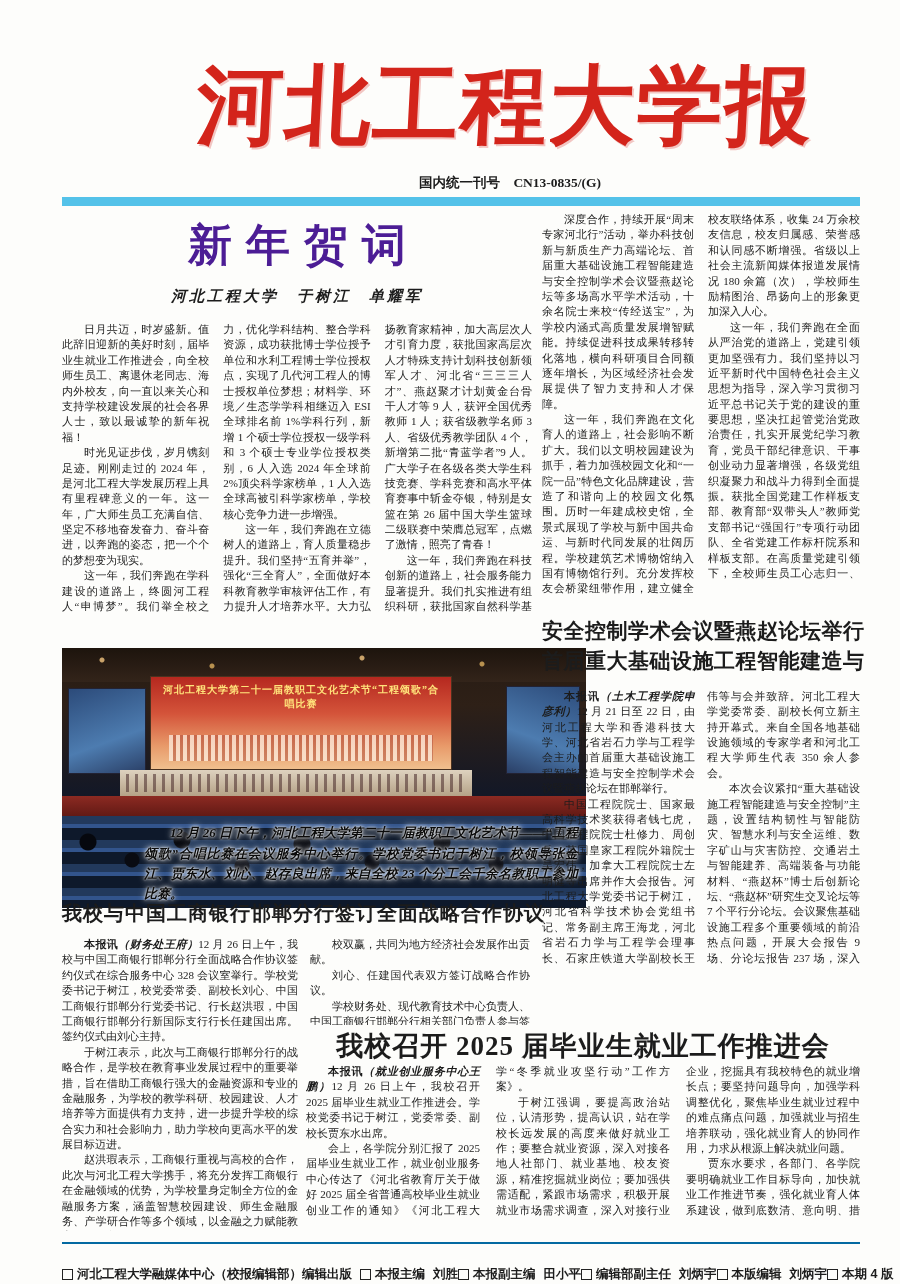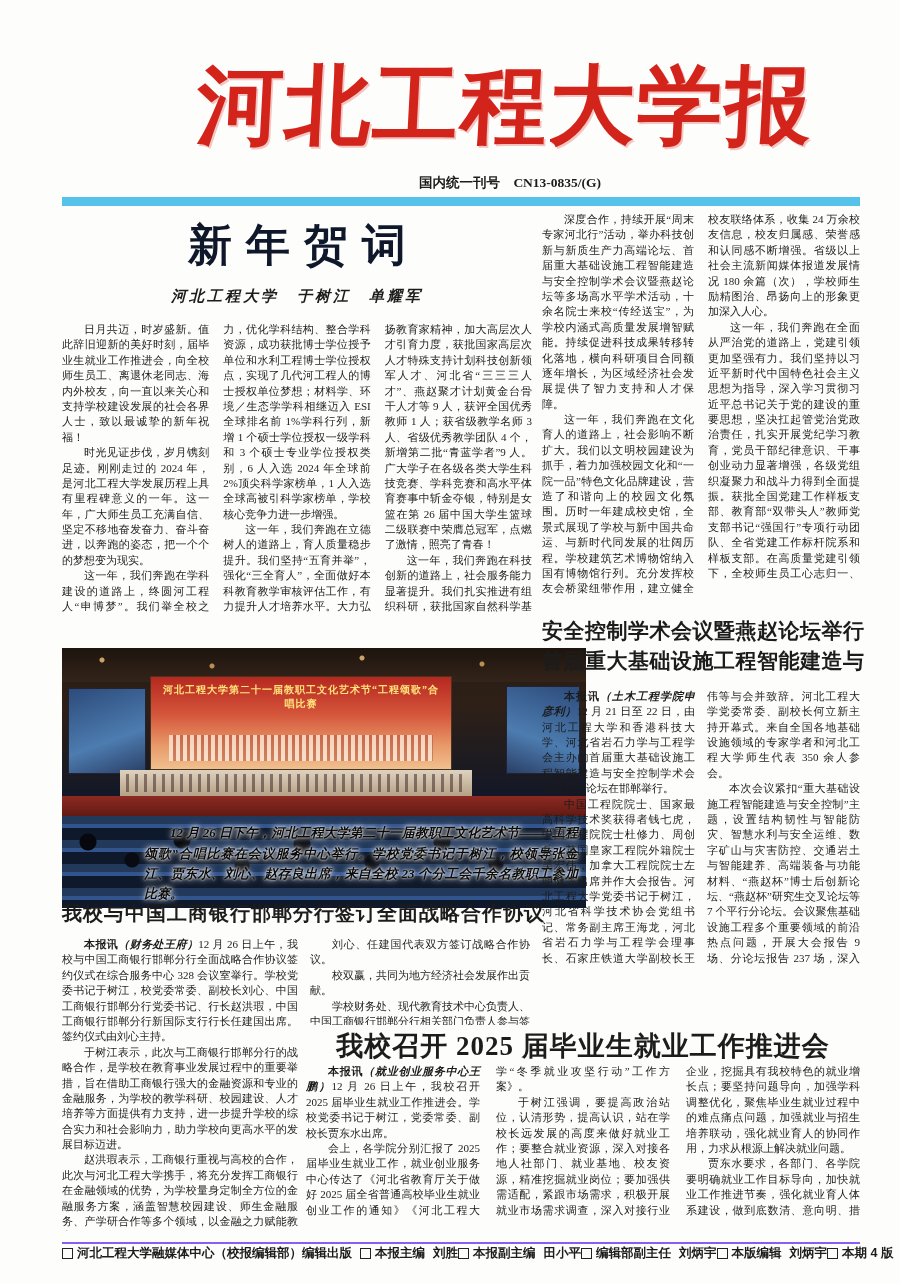--- a/index.html
+++ b/index.html
@@ -26,21 +26,21 @@
   .blue-bar{position:absolute;left:62px;top:197px;width:798px;height:9px;background:#54c2e9;}
   
   .btxt{font-size:11px;line-height:1.4;text-align:justify;}
   .btxt p{margin:0;text-indent:2em;}
   .lead{font-weight:bold;}
   .src{font-style:italic;font-weight:600;}
   
   .greet-left{position:absolute;left:62px;top:216px;width:470px;}
   .greet-title{
     text-align:center;font-family:"Liberation Sans",sans-serif;font-weight:900;
-    font-size:44px;color:#0f172a;letter-spacing:14px;text-indent:14px;
+    font-size:44px;color:#4c1d95;letter-spacing:14px;text-indent:14px;
   }
   .greet-byline{text-align:center;font-style:italic;font-weight:700;font-size:15px;margin-top:12px;letter-spacing:3px;}
   .greet-cols-a{margin-top:16px;height:300px;overflow:hidden;column-count:3;column-gap:14px;column-fill:auto;}
   .greet-cols-b{position:absolute;left:542px;top:212px;width:318px;height:396px;overflow:hidden;column-count:2;column-gap:14px;column-fill:auto;}
   
   .photo{
     position:absolute;left:62px;top:648px;width:524px;height:260px;overflow:hidden;
     background:linear-gradient(180deg,#261b13 0%,#2e2017 22%,#141826 55%,#0d1220 100%);
   }
   .ph-ceiling{position:absolute;left:0;top:0;width:100%;height:34px;
@@ -90,22 +90,22 @@
   .bank-headline{font-weight:900;font-size:20px;letter-spacing:1px;text-align:center;white-space:nowrap;}
   .bank-body{display:flex;gap:12px;margin-top:10px;}
   .bank-c1{width:236px;height:294px;overflow:hidden;}
   .bank-c2{width:220px;height:88px;overflow:hidden;}
   
   .jobs{position:absolute;left:306px;top:1028px;width:554px;}
   .jobs-headline{font-weight:900;font-size:27px;text-align:center;letter-spacing:1px;white-space:nowrap;}
   .jobs-body{height:158px;overflow:hidden;column-count:3;column-gap:16px;column-fill:auto;}
   
   .footer{
-    position:absolute;left:62px;top:1242px;width:798px;border-top:2px solid #8b5cf6;
-    padding-top:1px;display:flex;justify-content:space-between;
+    position:absolute;left:62px;top:1242px;width:798px;border-top:2px solid #0369a1;
+    padding-top:22px;display:flex;justify-content:space-between;
     font-size:12.5px;font-weight:700;white-space:nowrap;font-family:"Liberation Sans",sans-serif;}
   .f-item{display:inline-flex;align-items:center;}
   .sq{display:inline-block;width:9px;height:9px;border:1.5px solid #222;margin-right:4px;}
   .f-val{margin-left:8px;}
 </style>
 </head>
 <body>
 
 <div class="page">
 
@@ -162,22 +162,22 @@
 
   <div class="bank">
     <div class="bank-headline">我校与中国工商银行邯郸分行签订全面战略合作协议</div>
     <div class="bank-body">
       <div class="bank-c1 btxt">
         <p><b class="lead">本报讯</b><i class="src">（财务处王府）</i><span>12 月 26 日上午，我校与中国工商银行邯郸分行全面战略合作协议签约仪式在综合服务中心 328 会议室举行。学校党委书记于树江，校党委常委、副校长刘心、中国工商银行邯郸分行党委书记、行长赵洪瑕，中国工商银行邯郸分行新国际支行行长任建国出席。签约仪式由刘心主持。</span></p>
         <p>于树江表示，此次与工商银行邯郸分行的战略合作，是学校在教育事业发展过程中的重要举措，旨在借助工商银行强大的金融资源和专业的金融服务，为学校的教学科研、校园建设、人才培养等方面提供有力支持，进一步提升学校的综合实力和社会影响力，助力学校向更高水平的发展目标迈进。</p>
         <p>赵洪瑕表示，工商银行重视与高校的合作，此次与河北工程大学携手，将充分发挥工商银行在金融领域的优势，为学校量身定制全方位的金融服务方案，涵盖智慧校园建设、师生金融服务、产学研合作等多个领域，以金融之力赋能教育发展，实现银</p>
       </div>
       <div class="bank-c2 btxt">
+        <p>校双赢，共同为地方经济社会发展作出贡献。</p>
         <p>刘心、任建国代表双方签订战略合作协议。</p>
-        <p>校双赢，共同为地方经济社会发展作出贡献。</p>
         <p>学校财务处、现代教育技术中心负责人、中国工商银行邯郸分行相关部门负责人参与签约仪式。</p>
       </div>
     </div>
   </div>
 
   <div class="jobs">
     <div class="jobs-headline">我校召开 2025 届毕业生就业工作推进会</div>
     <div class="jobs-body btxt">
       <p><b class="lead">本报讯</b><i class="src">（就业创业服务中心王鹏）</i><span>12 月 26 日上午，我校召开 2025 届毕业生就业工作推进会。学校党委书记于树江，党委常委、副校长贾东水出席。</span></p>
       <p>会上，各学院分别汇报了 2025 届毕业生就业工作，就业创业服务中心传达了《河北省教育厅关于做好 2025 届全省普通高校毕业生就业创业工作的通知》《河北工程大学“冬季就业攻坚行动”工作方案》。</p>

